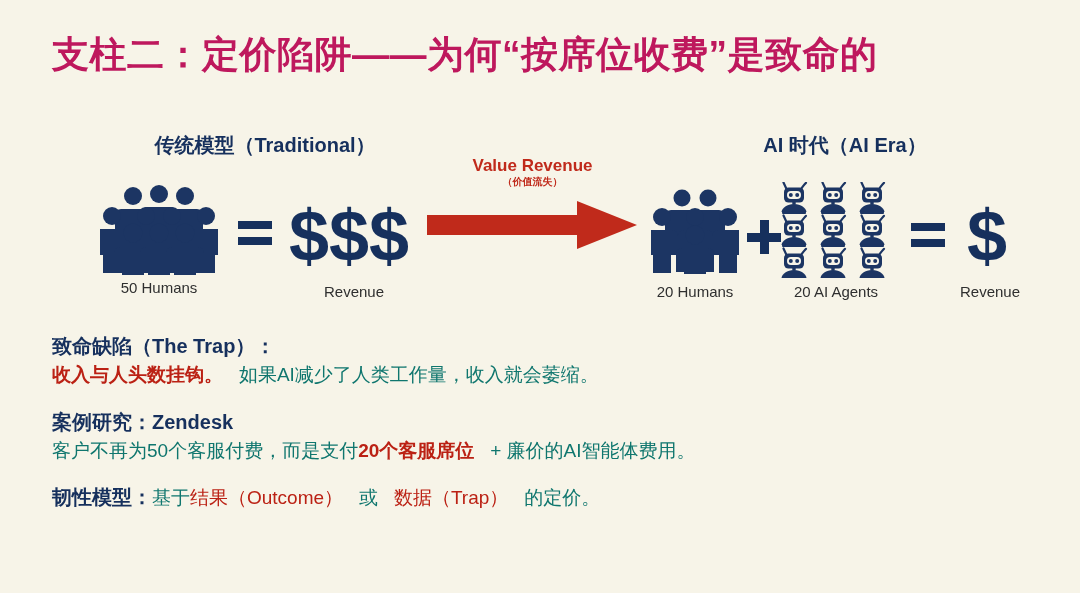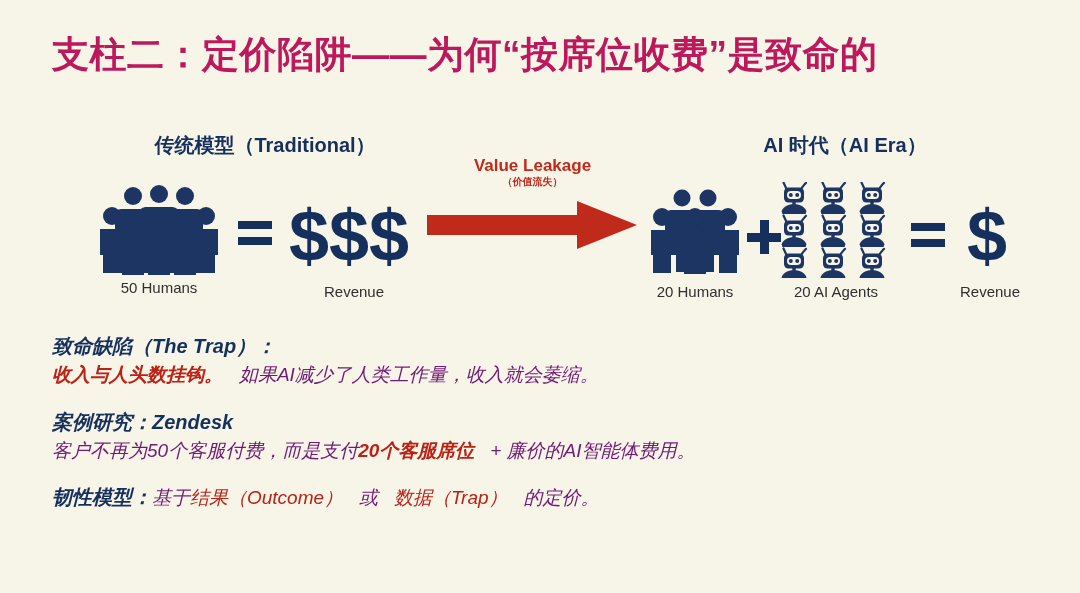--- a/index.html
+++ b/index.html
@@ -123,35 +123,34 @@
     width: 212px;
     height: 52px;
   }
 
   
   #body-text {
     position: absolute;
     left: 52px;
     top: 332px;
     width: 1000px;
-    font-style: italic;
   }
   .para { margin-bottom: 19px; }
   .para-line {
     white-space: nowrap;
     line-height: 1.45;
   }
   .lbl {
     font-size: 20px;
     font-weight: bold;
     color: #16305d;
   }
   .txt {
     font-size: 19px;
-    color: #701a75;
+    color: #0f766e;
   }
   .red {
     font-size: 19px;
     font-weight: bold;
     color: #bb2114;
   }
   .red-plain {
     font-size: 19px;
     color: #bb2114;
   }
@@ -202,21 +201,21 @@
   <div class="eq-sign" style="left:238px; top:98px;">
     <i></i>
       <i></i>
   </div>
 
   <div class="big-symbol" style="left:289px; top:80px; font-size:72px;">$$$</div>
 
   <div class="icon-caption" style="left:279px; top:163px; width:150px;">Revenue</div>
 
   <div id="value-leakage-block">
-    <div class="leak-label">Value Leakage</div>
+    <div class="leak-label">Value Revenue</div>
     <div class="leak-label cn">（价值流失）</div>
     <svg id="value-arrow" viewBox="0 0 212 52">
       <path d="M0 16 L150 16 L150 2 L210 26 L150 50 L150 36 L0 36 Z" fill="#c02a1b"></path>
     </svg>
   </div>
 
   <svg style="position:absolute; left:651px; top:66px;" width="88" height="88" viewBox="0 0 88 88">
     <g fill="#1c3563">
 
       <circle cx="31" cy="12" r="8.5"></circle>

